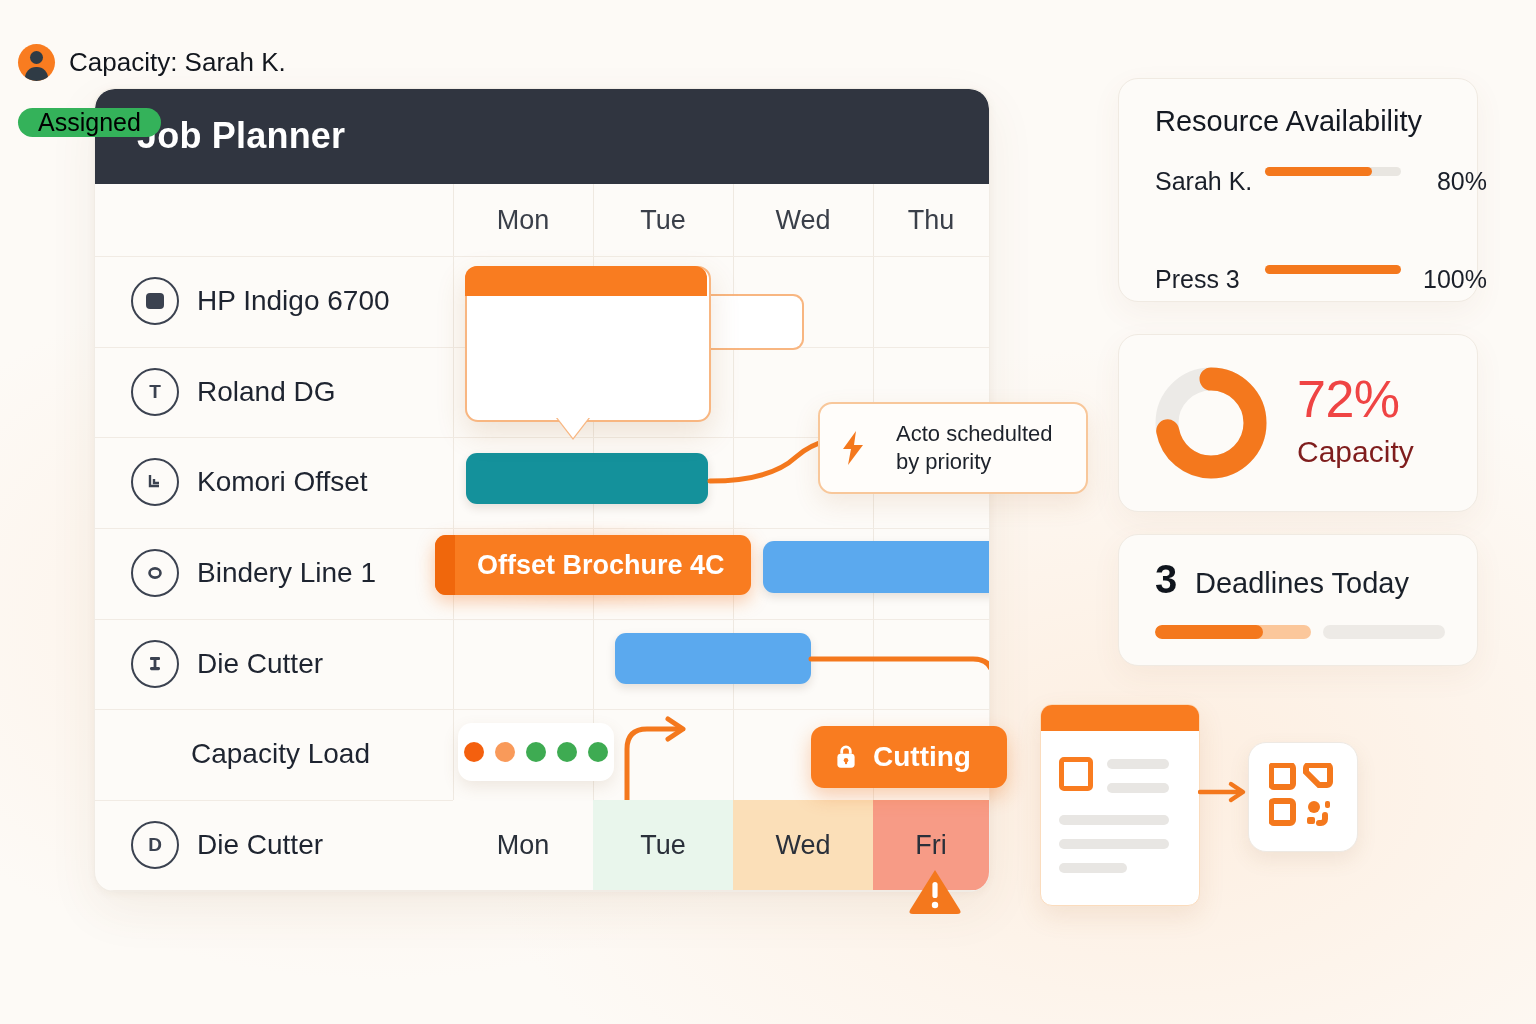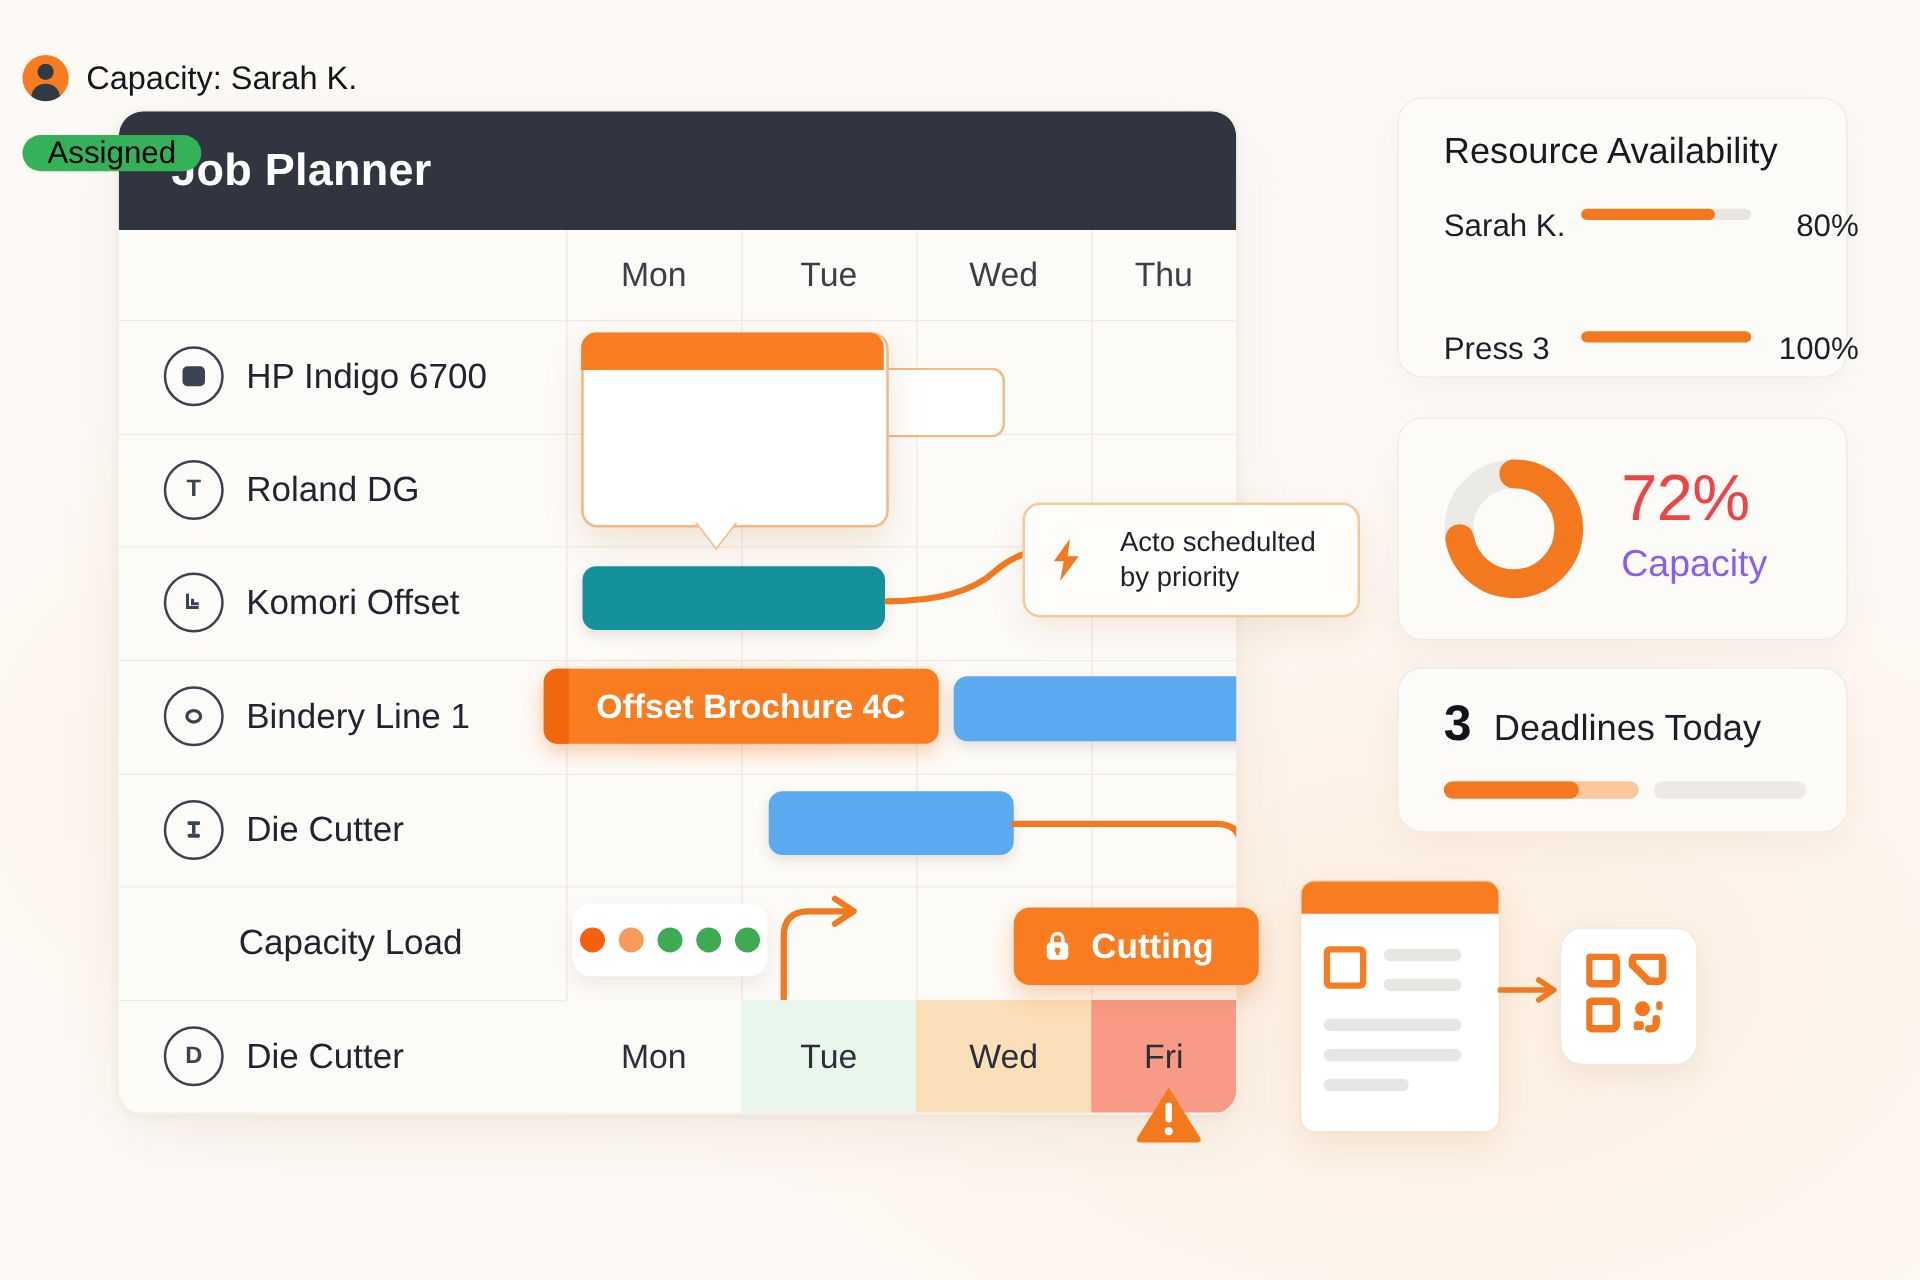--- a/index.html
+++ b/index.html
@@ -226,21 +226,21 @@
   .res-pct { width: 86px; text-align: right; font-size: 25px; color: #1a1f29; }
 
   #panel-capacity { left: 1118px; top: 334px; width: 358px; height: 176px; }
   #donut-wrap { position: absolute; left: 32px; top: 28px; }
   #capacity-pct {
     position: absolute; left: 178px; top: 34px;
     font-size: 52px; font-weight: 400; color: #ef4444; letter-spacing: -.5px; text-align: center;
   }
   #capacity-caption {
     position: absolute; left: 178px; top: 100px;
-    font-size: 30px; color: #8b5cf6;
+    font-size: 30px; color: #7f1d1d;
   }
 
   #panel-deadlines { left: 1118px; top: 534px; width: 358px; height: 130px; }
   #deadlines-count {
     position: absolute; left: 36px; top: 22px;
     font-size: 40px; font-weight: 700; color: #10151d;
   }
   #deadlines-label {
     position: absolute; left: 76px; top: 32px;
     font-size: 29px; color: #1a202a;

